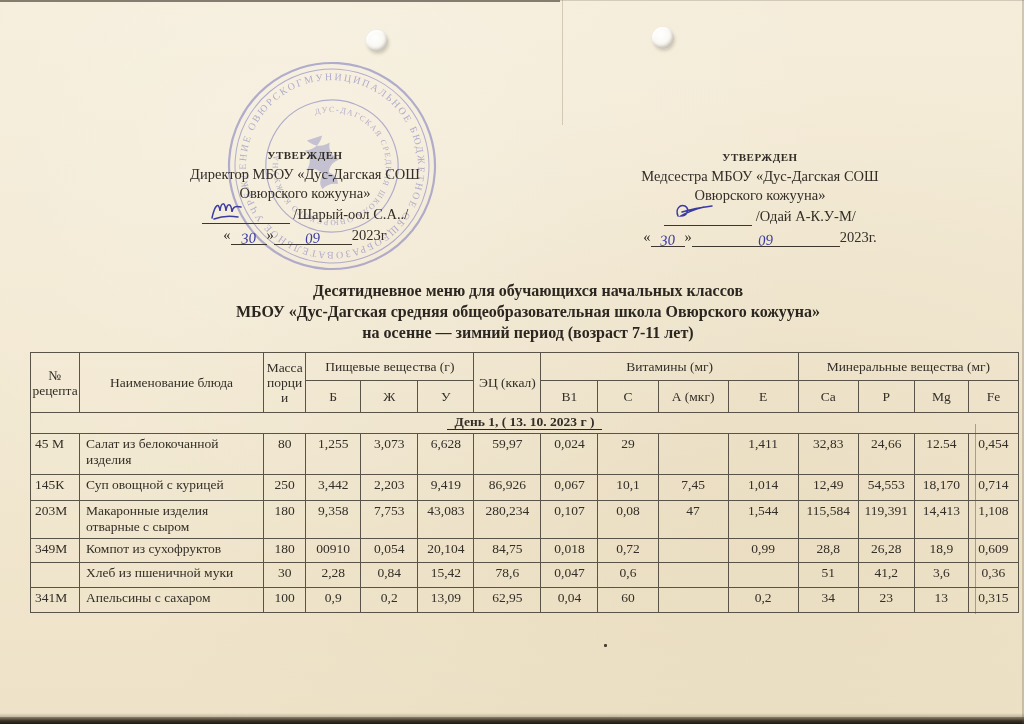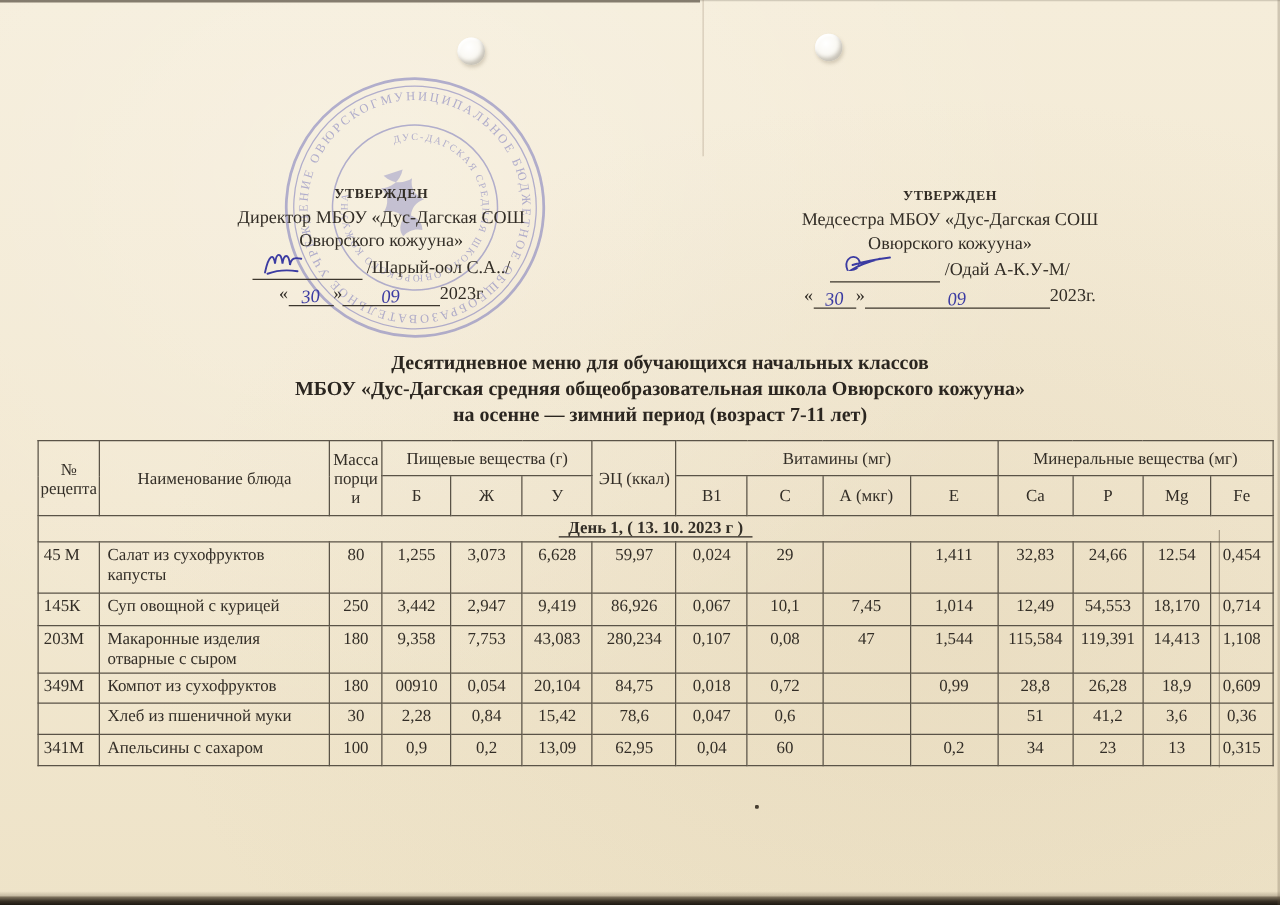--- a/index.html
+++ b/index.html
@@ -176,42 +176,42 @@
         <th>Fe</th>
       </tr>
     </thead>
     <tbody>
       <tr class="day-row" style="height:21px">
         <td colspan="15"><span class="day-underline">День 1, (  13. 10.  2023 г )</span></td>
       </tr>
 
       <tr style="height:41px">
         <td class="recipe">45 М</td>
-        <td class="dish">Салат из сухофруктов капусты</td>
+        <td class="dish">Салат из белокочанной изделия</td>
         <td class="num">80</td>
         <td class="num">1,255</td>
         <td class="num">3,073</td>
         <td class="num">6,628</td>
         <td class="num">59,97</td>
         <td class="num">0,024</td>
         <td class="num">29</td>
         <td class="num"></td>
         <td class="num">1,411</td>
         <td class="num">32,83</td>
         <td class="num">24,66</td>
         <td class="num">12.54</td>
         <td class="num">0,454</td>
       </tr>
 
       <tr style="height:26px">
         <td class="recipe">145К</td>
         <td class="dish">Суп овощной с курицей</td>
         <td class="num">250</td>
         <td class="num">3,442</td>
-        <td class="num">2,947</td>
+        <td class="num">2,203</td>
         <td class="num">9,419</td>
         <td class="num">86,926</td>
         <td class="num">0,067</td>
         <td class="num">10,1</td>
         <td class="num">7,45</td>
         <td class="num">1,014</td>
         <td class="num">12,49</td>
         <td class="num">54,553</td>
         <td class="num">18,170</td>
         <td class="num">0,714</td>

